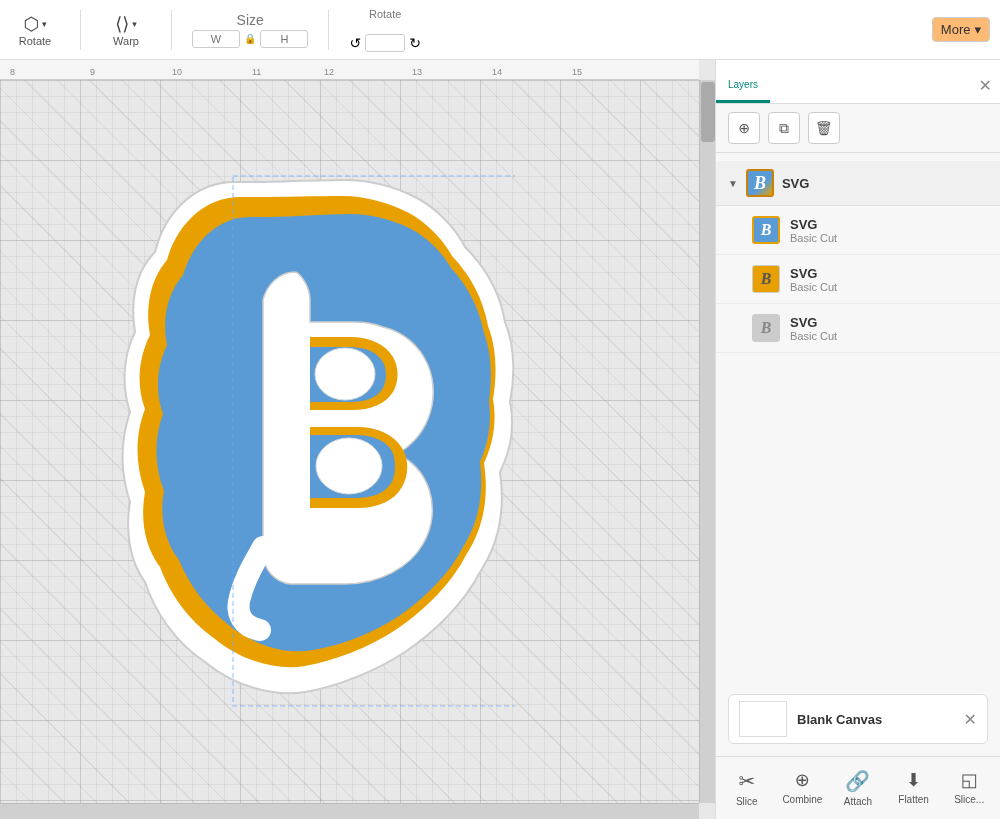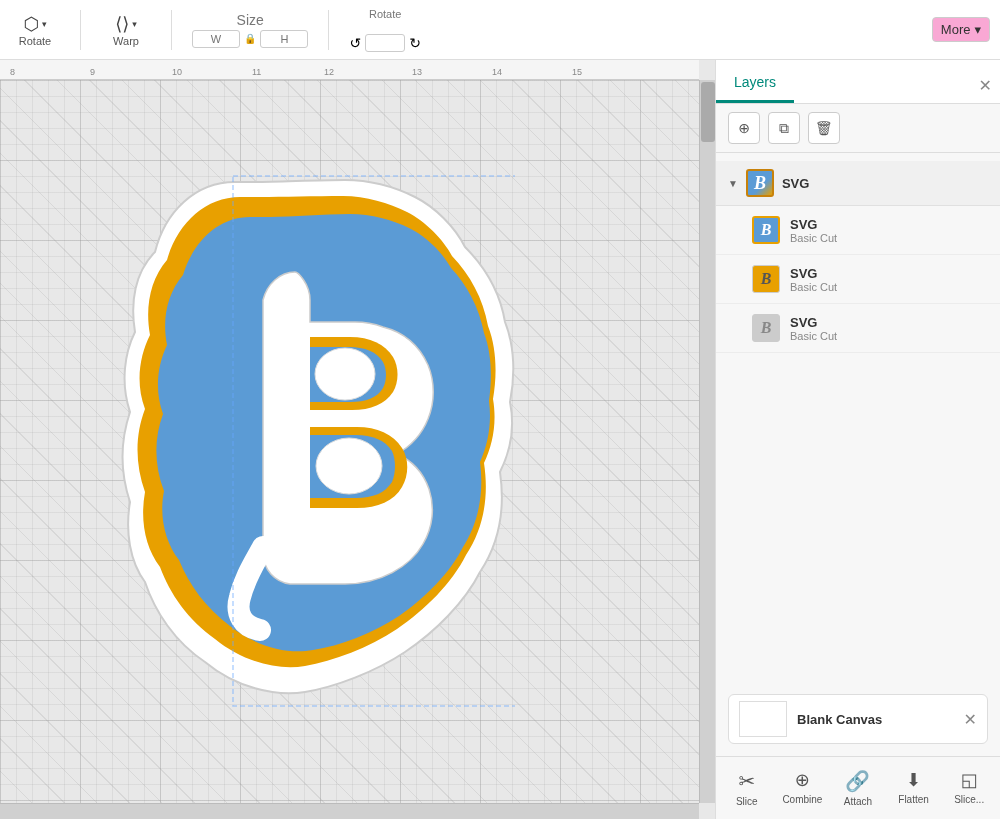--- a/index.html
+++ b/index.html
@@ -56,21 +56,21 @@
       margin-left: auto;
       display: flex;
       align-items: center;
       gap: 4px;
       font-size: 13px;
       color: #333;
       cursor: pointer;
       padding: 4px 8px;
       border: 1px solid #ccc;
       border-radius: 4px;
-      background: #f9a8d4;
+      background: #fdba74;
     }
 
     
     .main {
       display: flex;
       flex: 1;
       overflow: hidden;
     }
 
     
@@ -174,22 +174,22 @@
 
     
     .tabs {
       display: flex;
       border-bottom: 1px solid #ddd;
       background: white;
       height: 44px;
       align-items: flex-end;
     }
     .tab {
-      padding: 10px 18px;
-      font-size: 14px;
+      padding: 10px 12px;
+      font-size: 10px;
       cursor: pointer;
       color: #555;
       border-bottom: 3px solid transparent;
       font-weight: 500;
     }
     .tab.active {
       color: #00897b;
       border-bottom: 3px solid #00897b;
     }
     .tab-close {

